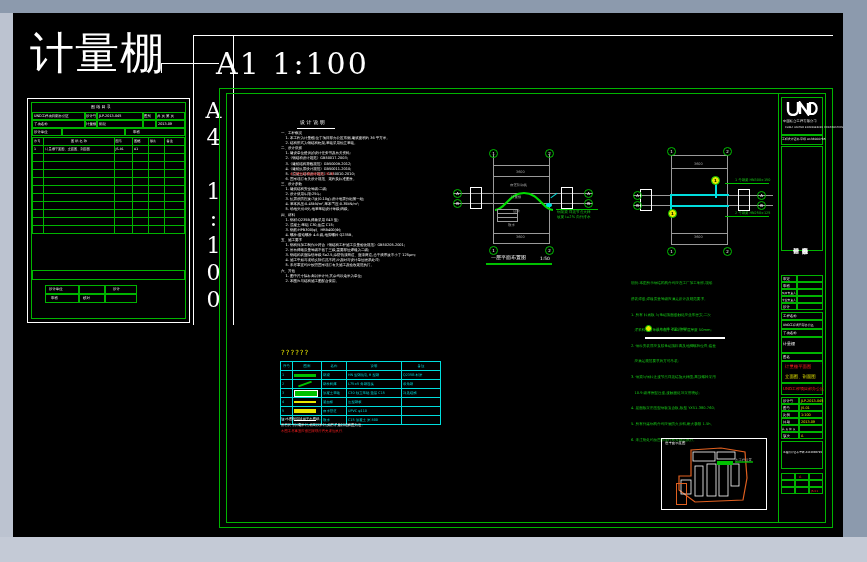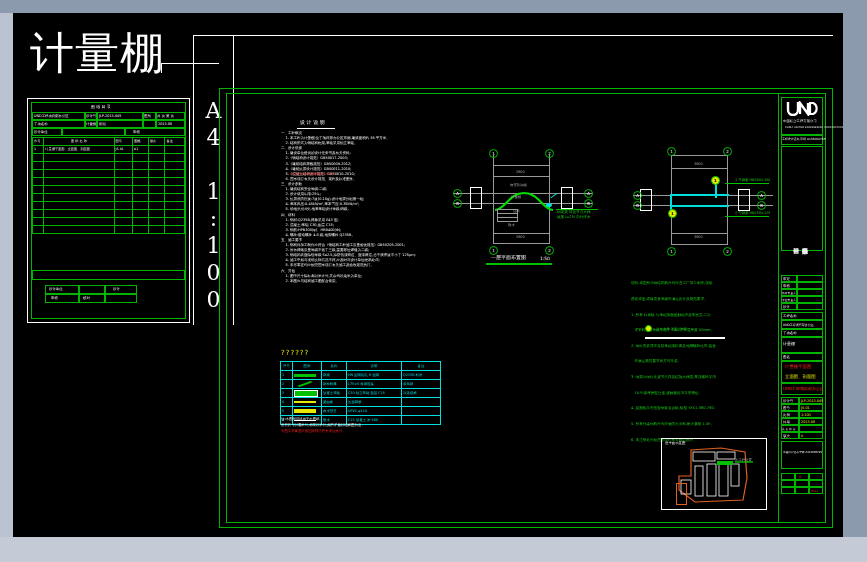--- a/index.html
+++ b/index.html
@@ -76,20 +76,21 @@
 <div id="root">
 
   <div class="chrome-top"></div>
   <div class="chrome-leftpad"></div>
   <div class="chrome-right"></div>
   <div class="chrome-bottom"></div>
 
   <div class="canvas">
 
     <div class="bigtitle" style="left:17px;top:17px;">计量棚</div>
+    <div class="scale-label" style="left:203px;top:33px;">A1 1:100</div>
     <div class="vert-label" style="left:187px;top:85px;">A4 1:100</div>
 
     <div class="ln" style="left:148px;top:50px;width:58px;height:1px;"></div>
     <div class="ln" style="left:148px;top:50px;width:1px;height:10px;"></div>
     <div class="box" style="left:180px;top:22px;width:40px;height:290px;border-width:1px;border-color:#fff;border-top:none;border-bottom:none;border-right:none;"></div>
     <div class="ln" style="left:180px;top:22px;width:640px;height:1px;"></div>
     <div class="ln" style="left:220px;top:22px;width:1px;height:290px;"></div>
 
     <div class="gbox" style="left:14px;top:85px;width:163px;height:225px;border-color:#fff;"></div>
     <div class="gbox" style="left:18px;top:89px;width:155px;height:217px;"></div>

